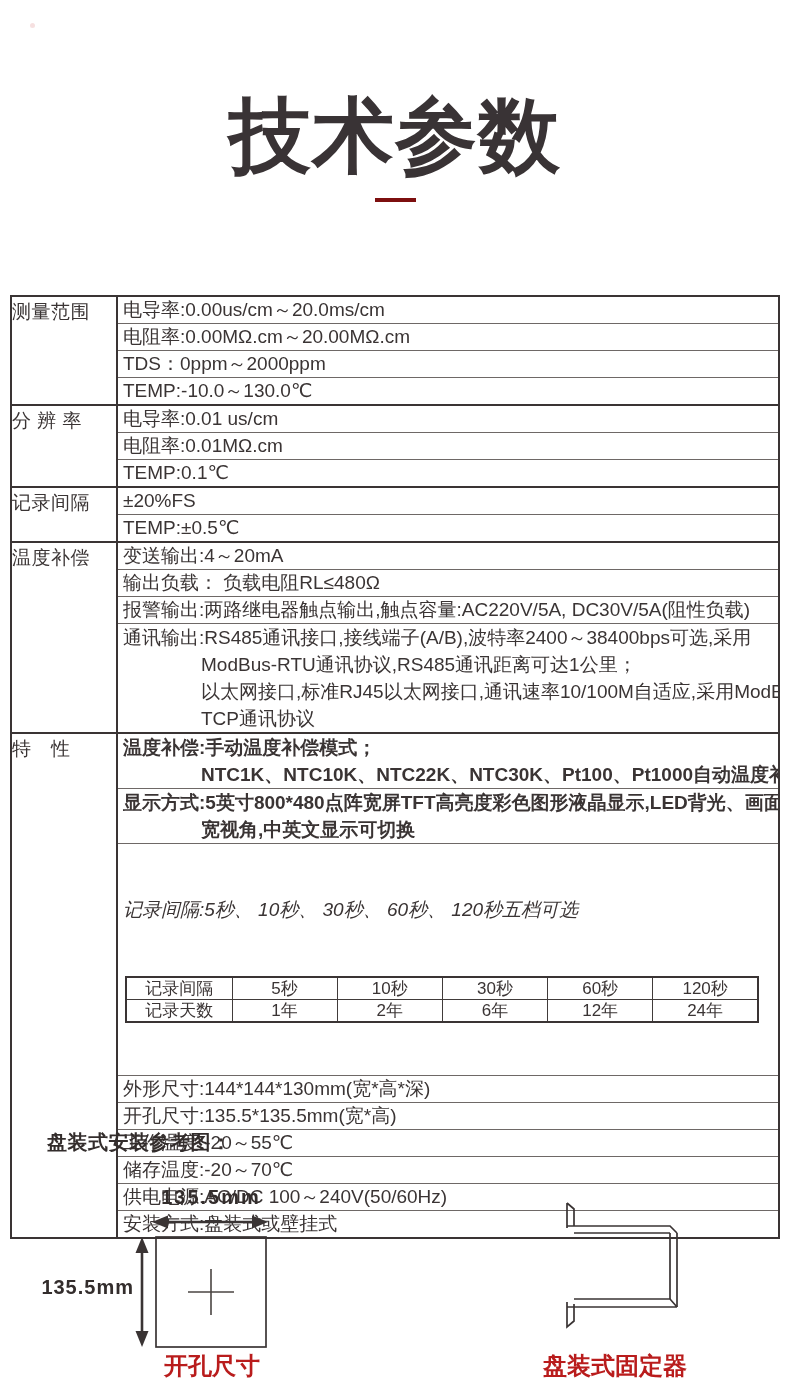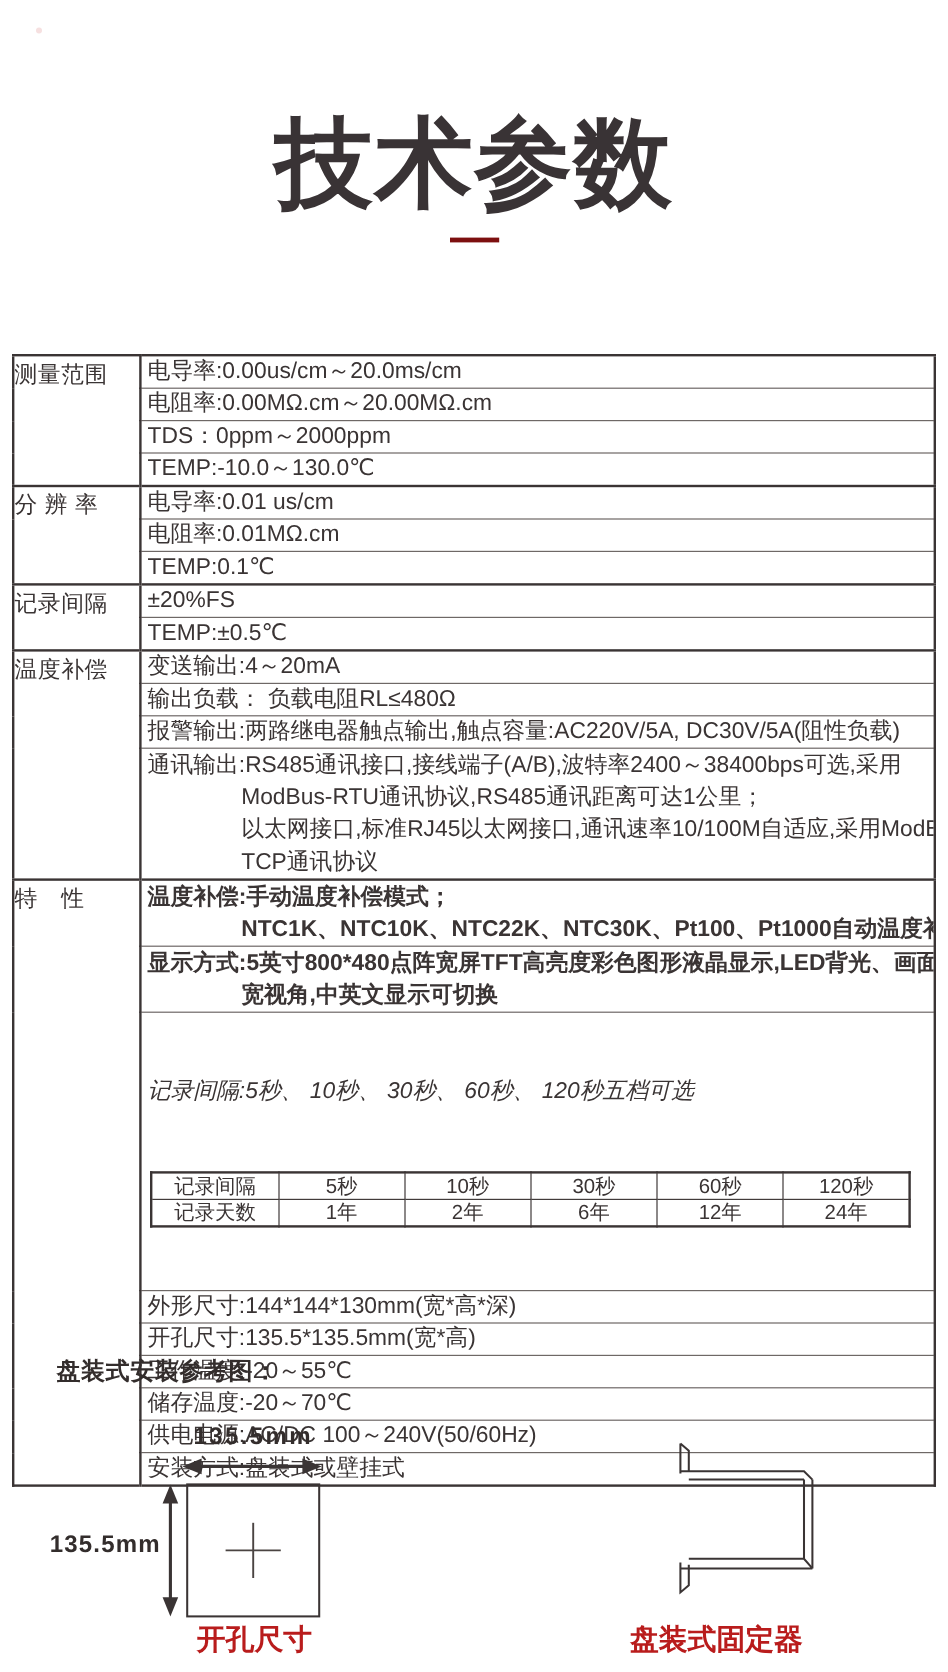--- a/index.html
+++ b/index.html
@@ -64,21 +64,21 @@
   .ref-heading {
     position:absolute; left:47px; top:1129px;
     font-size:20px; font-weight:800; letter-spacing:0.5px; color:#332d2c;
     white-space:nowrap;
   }
   .dim-label { position:absolute; font-size:20px; font-weight:700; color:#332d2c; white-space:nowrap; }
   .dim-top  { left:147px; top:1186px; width:128px; text-align:center; letter-spacing:2px; }
   .dim-left { left:38px;  top:1276px; width:96px;  text-align:right;  letter-spacing:1px; }
   .cap { position:absolute; font-size:24px; font-weight:800; color:#b91c1c; white-space:nowrap; }
   .cap1 { left:151px; top:1350px; width:122px; text-align:center; }
-  .cap2 { left:517px; top:1350px; width:160px; text-align:center; }
+  .cap2 { left:543px; top:1350px; width:160px; }
   svg.cutout-svg { position:absolute; left:130px; top:1210px; width:150px; height:145px; }
   svg.fixer-svg  { position:absolute; left:550px; top:1195px; width:140px; height:145px; }
 </style>
 </head>
 <body>
 
 <div class="page">
 
   <div class="artifact-dot"></div>
 

